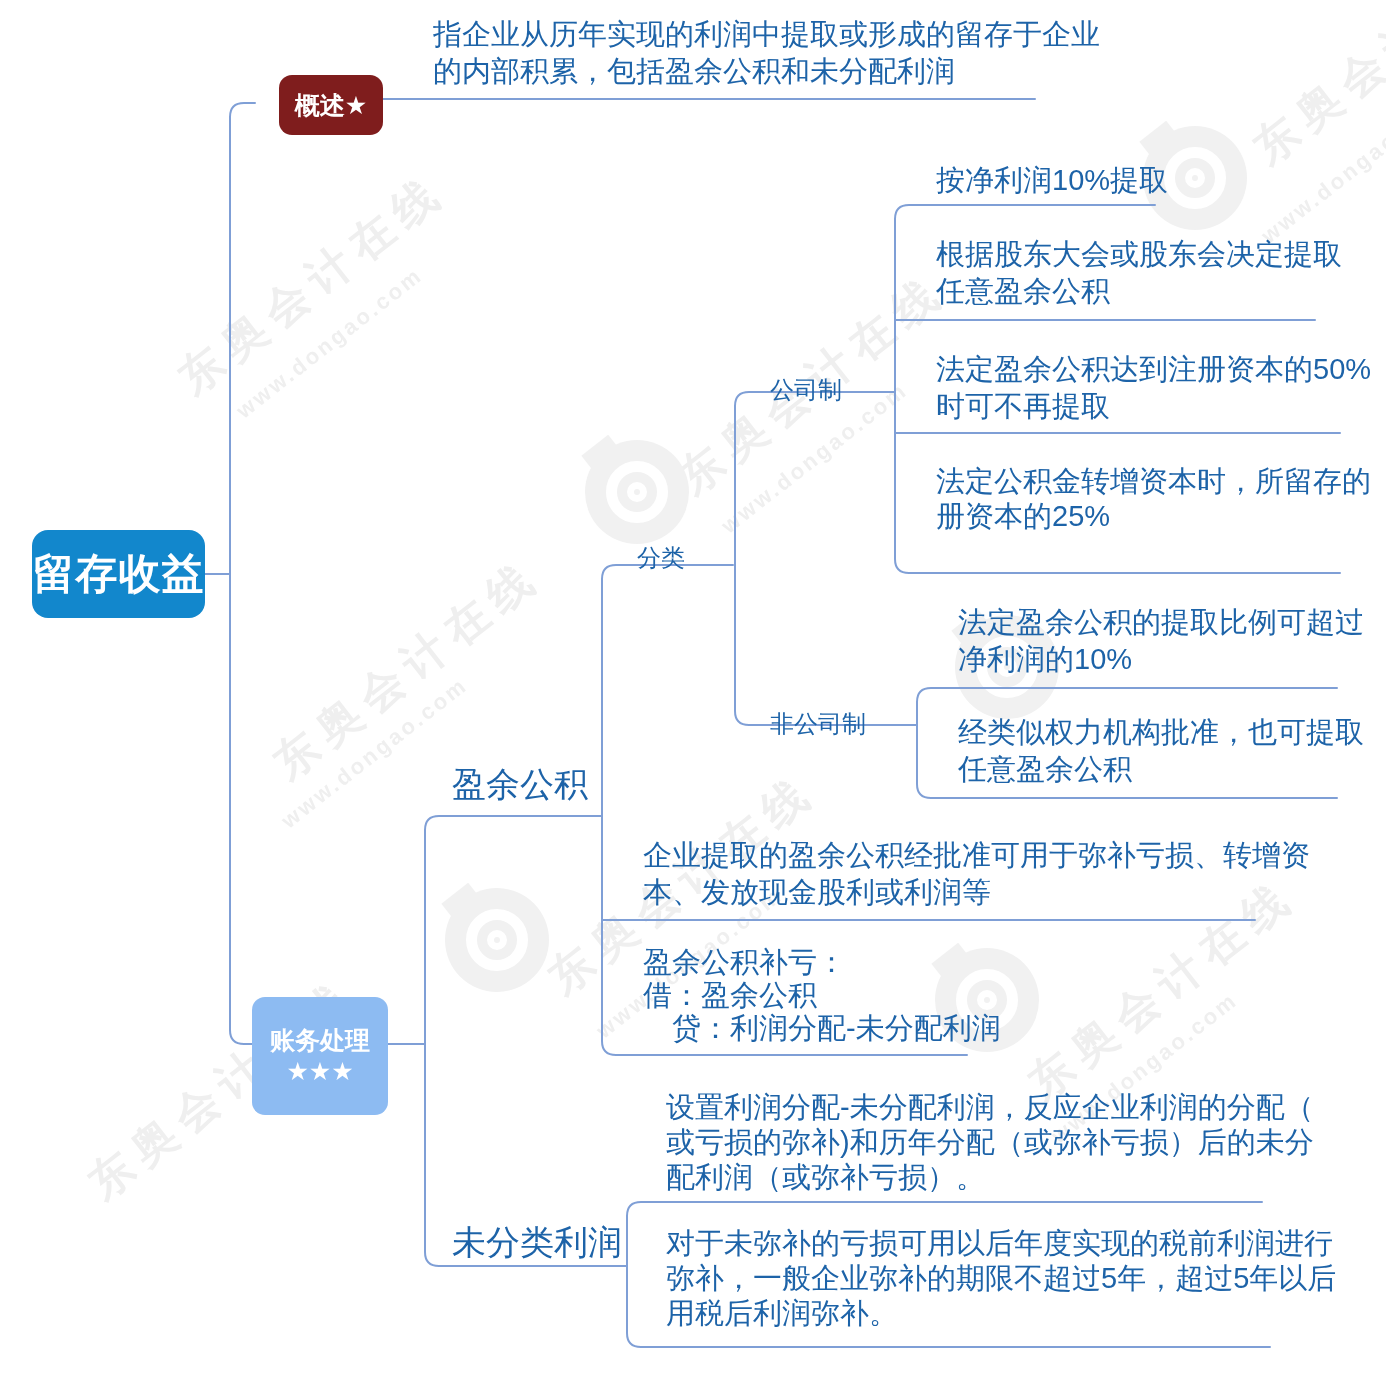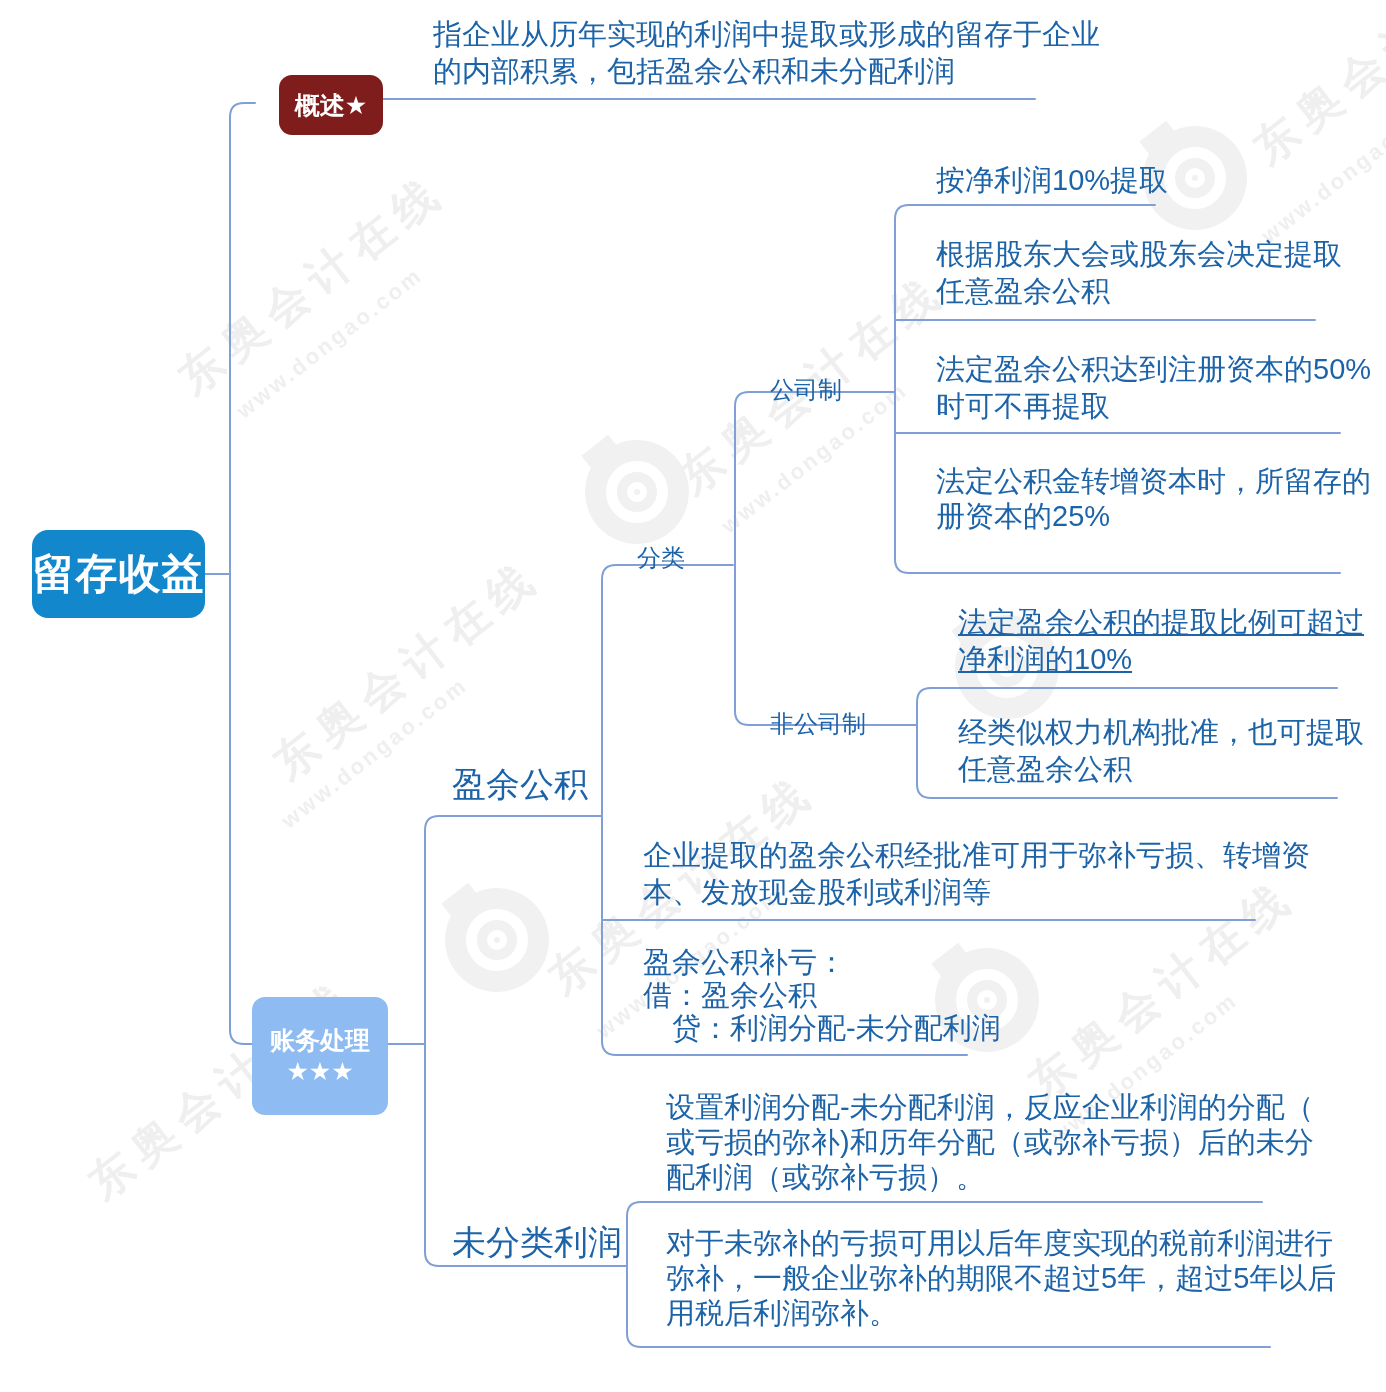--- a/index.html
+++ b/index.html
@@ -169,21 +169,21 @@
     <div>时可不再提取</div>
   </div>
 
   <div class="node body-text fs29 lh35" style="left:928px;top:464px;">
     <div>法定公积金转增资本时，所留存的</div>
     <div>册资本的25%</div>
   </div>
 
   <div class="node label fs28" style="left:770px;top:681px;">非公司制</div>
 
-  <div class="node body-text fs29" style="left:950px;top:604px;text-decoration:underline;">
+  <div class="node body-text fs29" style="left:950px;top:604px;">
     <div>法定盈余公积的提取比例可超过</div>
     <div>净利润的10%</div>
   </div>
 
   <div class="node body-text fs29" style="left:950px;top:714px;">
     <div>经类似权力机构批准，也可提取</div>
     <div>任意盈余公积</div>
   </div>
 
   <div class="node body-text fs29" style="left:635px;top:837px;">

